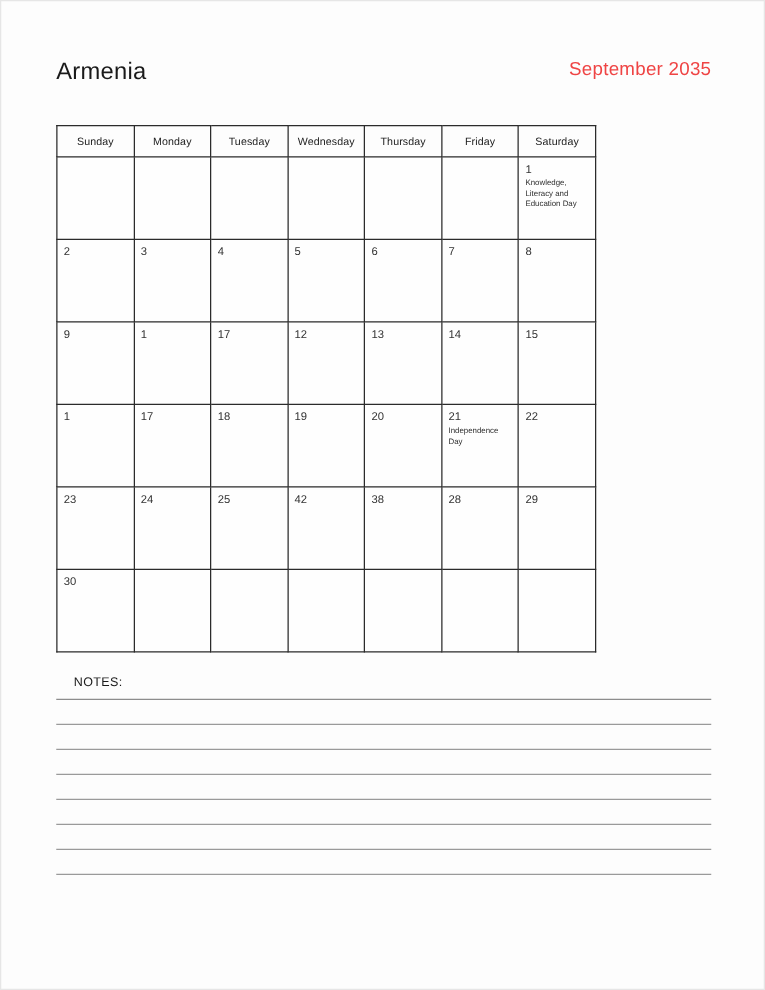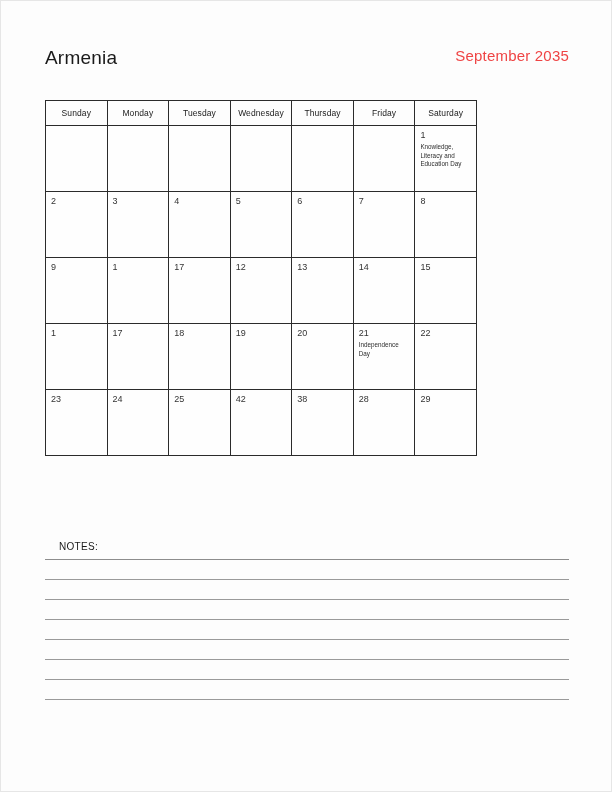--- a/index.html
+++ b/index.html
@@ -329,20 +329,45 @@
             <div class="cell-inner">
               <span class="daynum">28</span>
             </div>
           </td>
           <td>
             <div class="cell-inner">
               <span class="daynum">29</span>
             </div>
           </td>
         </tr>
+        <tr>
+          <td>
+            <div class="cell-inner">
+              <span class="daynum">30</span>
+            </div>
+          </td>
+          <td class="cell-empty">
+            <div class="cell-inner"></div>
+          </td>
+          <td class="cell-empty">
+            <div class="cell-inner"></div>
+          </td>
+          <td class="cell-empty">
+            <div class="cell-inner"></div>
+          </td>
+          <td class="cell-empty">
+            <div class="cell-inner"></div>
+          </td>
+          <td class="cell-empty">
+            <div class="cell-inner"></div>
+          </td>
+          <td class="cell-empty">
+            <div class="cell-inner"></div>
+          </td>
+        </tr>
       </tbody>
   </table>
 
   <div class="notes-label">NOTES:</div>
   <div class="notes-lines" id="notes-lines">
       <div class="note-rule first"></div>
       <div class="note-rule"></div>
       <div class="note-rule"></div>
       <div class="note-rule"></div>
       <div class="note-rule"></div>

